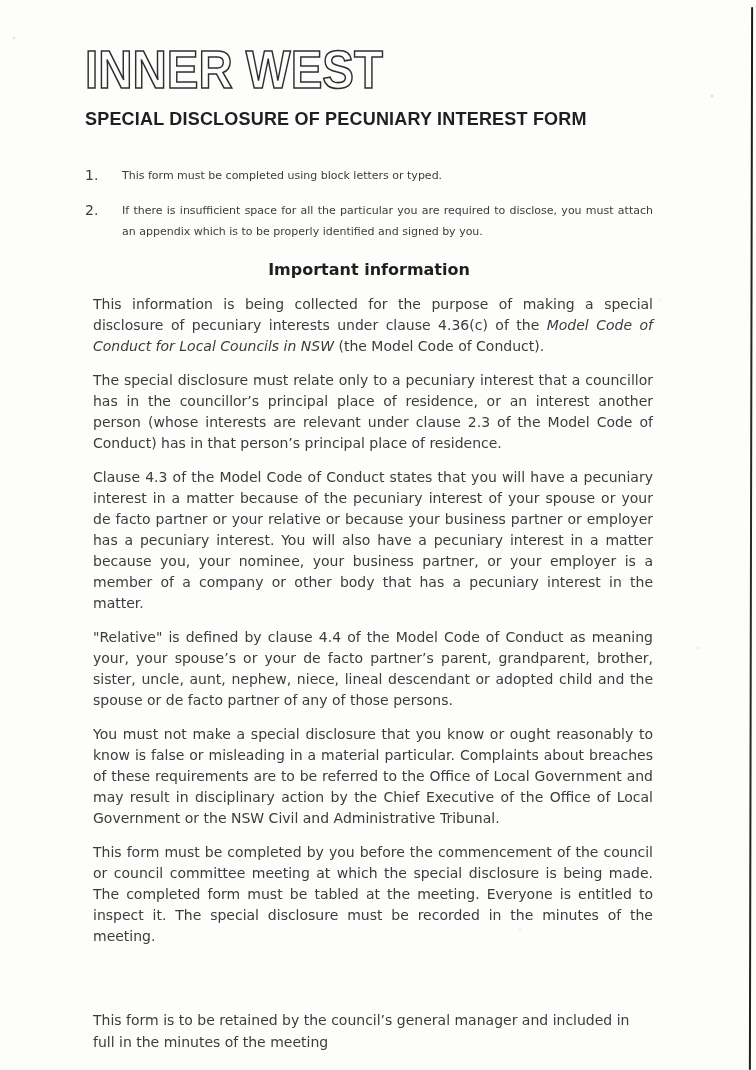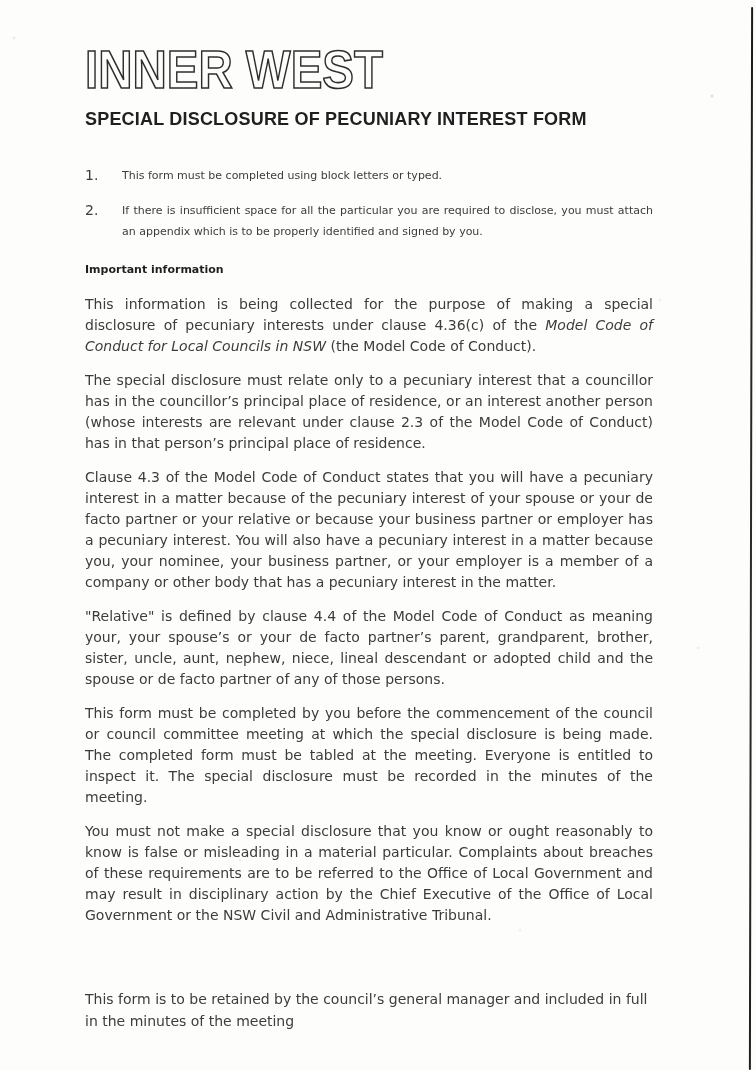--- a/index.html
+++ b/index.html
@@ -27,25 +27,26 @@
     font-size:18px;line-height:24px;font-weight:bold;
     letter-spacing:.2px;
     color:var(--title,#1e1e1e);
   }
   .instructions{margin:34px 0 0 0;padding:0;list-style:none;}
   .instructions li{display:flex;margin:0 0 14px 0;}
   .instructions .num{flex:0 0 37px;font-size:14px;line-height:21px;}
   .instructions .txt{flex:1;font-size:11px;line-height:21px;text-align:justify;}
   .info-heading{
     margin:16px 0 0 0;
-    font-size:11px;line-height:23px;font-weight:bold;
+    font-size:16px;line-height:23px;font-weight:bold;
     color:var(--title,#2a2a2a);
+    text-align:center;
   }
   .para{
-    margin:13px 0 0 0;
+    margin:13px 0 0 8px;
     font-size:14px;line-height:21px;
     text-align:justify;
   }
   .para .it{font-style:italic;}
   .footer-note{
     margin-top:62px;
     font-size:14px;line-height:22px;
     text-align:left;
   }
   .scan-line{
@@ -80,21 +81,21 @@
       </li>
     </ol>
 
     <h2 class="info-heading">Important information</h2>
 
     <p class="para"><span>This information is being collected for the purpose of making a special disclosure of pecuniary interests under clause 4.36(c) of the </span><span class="it">Model Code of Conduct for Local Councils in NSW</span><span> (the Model Code of Conduct).</span></p>
 
     <p class="para">The special disclosure must relate only to a pecuniary interest that a councillor has in the councillor’s principal place of residence, or an interest another person (whose interests are relevant under clause 2.3 of the Model Code of Conduct) has in that person’s principal place of residence.</p>
     <p class="para">Clause 4.3 of the Model Code of Conduct states that you will have a pecuniary interest in a matter because of the pecuniary interest of your spouse or your de facto partner or your relative or because your business partner or employer has a pecuniary interest. You will also have a pecuniary interest in a matter because you, your nominee, your business partner, or your employer is a member of a company or other body that has a pecuniary interest in the matter.</p>
     <p class="para">"Relative" is defined by clause 4.4 of the Model Code of Conduct as meaning your, your spouse’s or your de facto partner’s parent, grandparent, brother, sister, uncle, aunt, nephew, niece, lineal descendant or adopted child and the spouse or de facto partner of any of those persons.</p>
+    <p class="para">You must not make a special disclosure that you know or ought reasonably to know is false or misleading in a material particular. Complaints about breaches of these requirements are to be referred to the Office of Local Government and may result in disciplinary action by the Chief Executive of the Office of Local Government or the NSW Civil and Administrative Tribunal.</p>
     <p class="para">This form must be completed by you before the commencement of the council or council committee meeting at which the special disclosure is being made. The completed form must be tabled at the meeting. Everyone is entitled to inspect it. The special disclosure must be recorded in the minutes of the meeting.</p>
-    <p class="para">You must not make a special disclosure that you know or ought reasonably to know is false or misleading in a material particular. Complaints about breaches of these requirements are to be referred to the Office of Local Government and may result in disciplinary action by the Chief Executive of the Office of Local Government or the NSW Civil and Administrative Tribunal.</p>
 
     <p class="para footer-note">This form is to be retained by the council’s general manager and included in full in the minutes of the meeting</p>
 
   </div>
 
   <div class="scan-line"></div>
 </div>
 
 </body></html>

